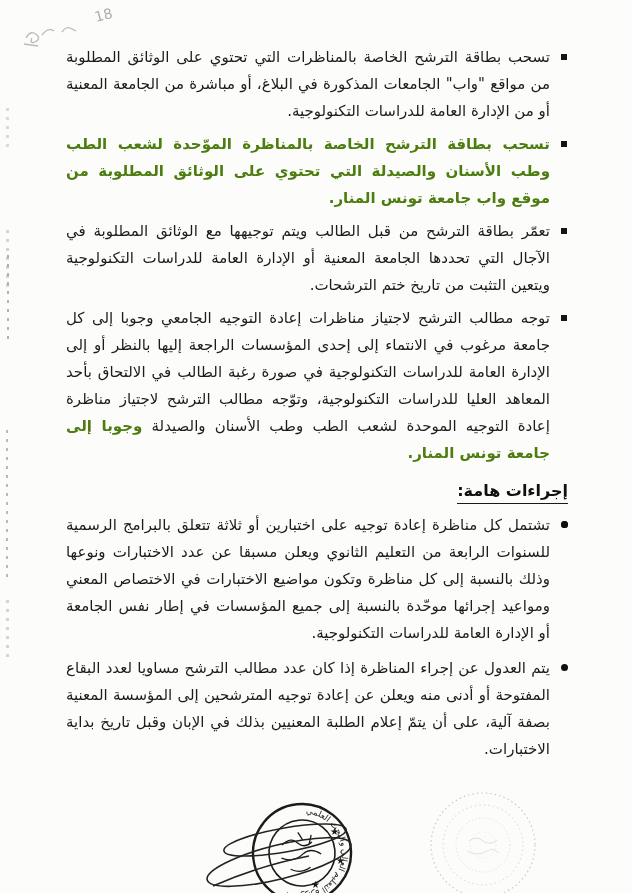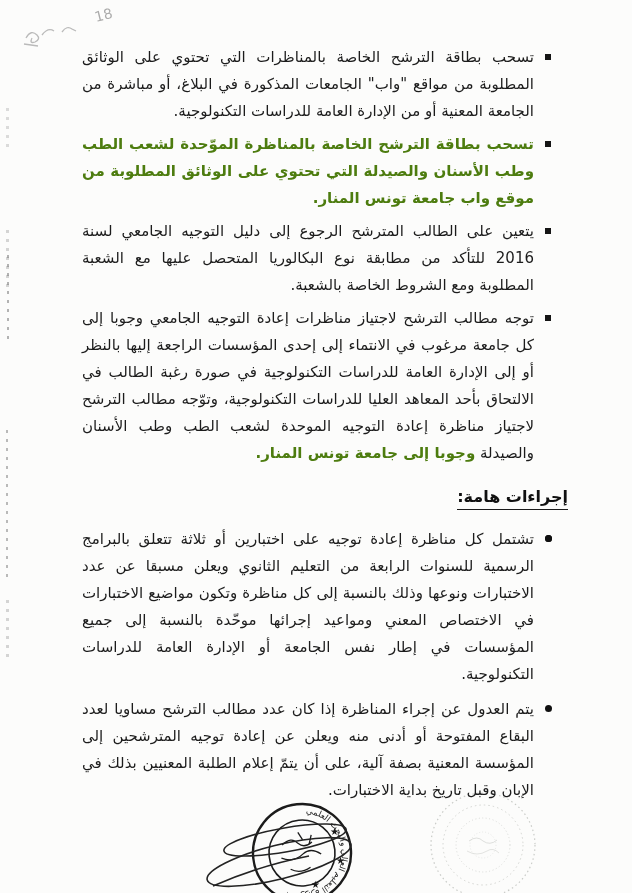--- a/index.html
+++ b/index.html
@@ -13,21 +13,21 @@
     color:#1c1c1c;
   }
   .content{
     position:relative;z-index:1;
     direction:rtl;
     margin:44px 64px 0 66px;
     font-size:15px;
     line-height:27px;
     text-align:justify;
   }
-  ul{list-style:none;margin:16px;padding:0;}
+  ul{list-style:none;margin:0;padding:0;}
   li{position:relative;padding-right:18px;margin-bottom:6px;}
   .sq-list li .marker{
     position:absolute;right:1px;top:10px;width:6px;height:6px;background:#151515;display:block;
   }
   .rd-list li .marker{
     position:absolute;right:0;top:9px;width:7px;height:7px;background:#101010;border-radius:50%;display:block;
   }
   .bold{font-weight:bold;color:#4d7c0f;}
   h2{
     margin:10px 0 8px 0;
@@ -78,21 +78,21 @@
       <li>
         <span class="marker"></span>
         <span>تسحب بطاقة الترشح الخاصة بالمناظرات التي تحتوي على الوثائق المطلوبة من مواقع "واب" الجامعات المذكورة في البلاغ، أو مباشرة من الجامعة المعنية أو من الإدارة العامة للدراسات التكنولوجية.</span>
       </li>
       <li class="bold">
         <span class="marker"></span>
         <span>تسحب بطاقة الترشح الخاصة بالمناظرة الموّحدة لشعب الطب وطب الأسنان والصيدلة التي تحتوي على الوثائق المطلوبة من موقع واب جامعة تونس المنار.</span>
       </li>
       <li>
         <span class="marker"></span>
-        <span>يتعين على الطالب المترشح الرجوع إلى دليل التوجيه الجامعي لسنة 2016 للتأكد من مطابقة نوع البكالوريا المتحصل عليها مع الشعبة المطلوبة ومع الشروط الخاصة بالشعبة.</span>
+        <span>تعمّر بطاقة الترشح من قبل الطالب ويتم توجيهها مع الوثائق المطلوبة في الآجال التي تحددها الجامعة المعنية أو الإدارة العامة للدراسات التكنولوجية ويتعين التثبت من تاريخ ختم الترشحات.</span>
       </li>
       <li>
         <span class="marker"></span>
         <span>توجه مطالب الترشح لاجتياز مناظرات إعادة التوجيه الجامعي وجوبا إلى كل جامعة مرغوب في الانتماء إلى إحدى المؤسسات الراجعة إليها بالنظر أو إلى الإدارة العامة للدراسات التكنولوجية في صورة رغبة الطالب في الالتحاق بأحد المعاهد العليا للدراسات التكنولوجية، وتوّجه مطالب الترشح لاجتياز مناظرة إعادة التوجيه الموحدة لشعب الطب وطب الأسنان والصيدلة </span>
         <span class="bold">وجوبا إلى جامعة تونس المنار.</span>
       </li>
     </ul>
 
     <h2>
       <span class="underline">إجراءات هامة:</span>

